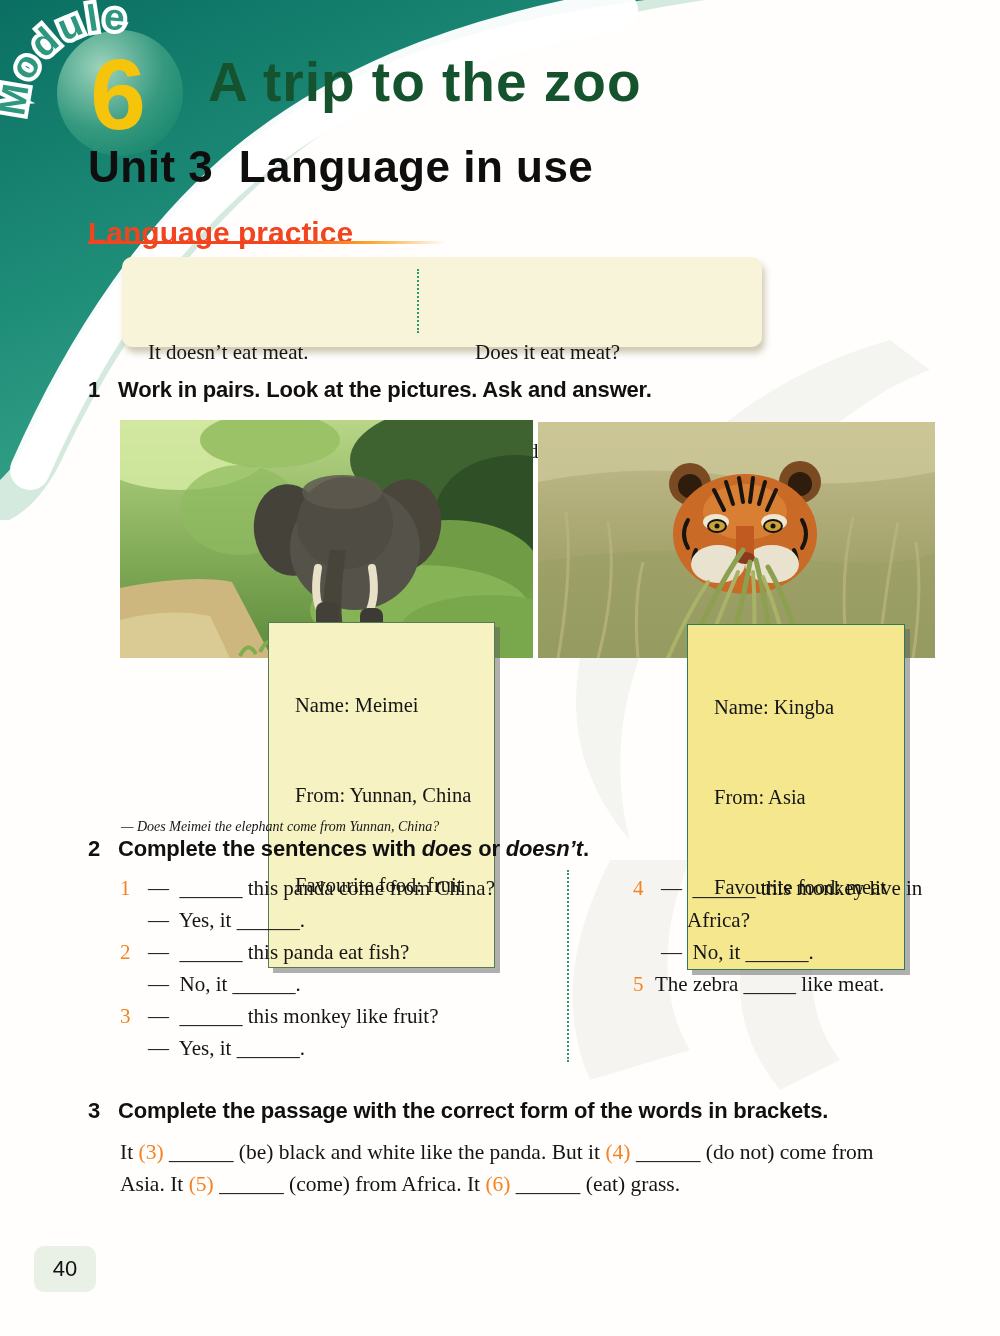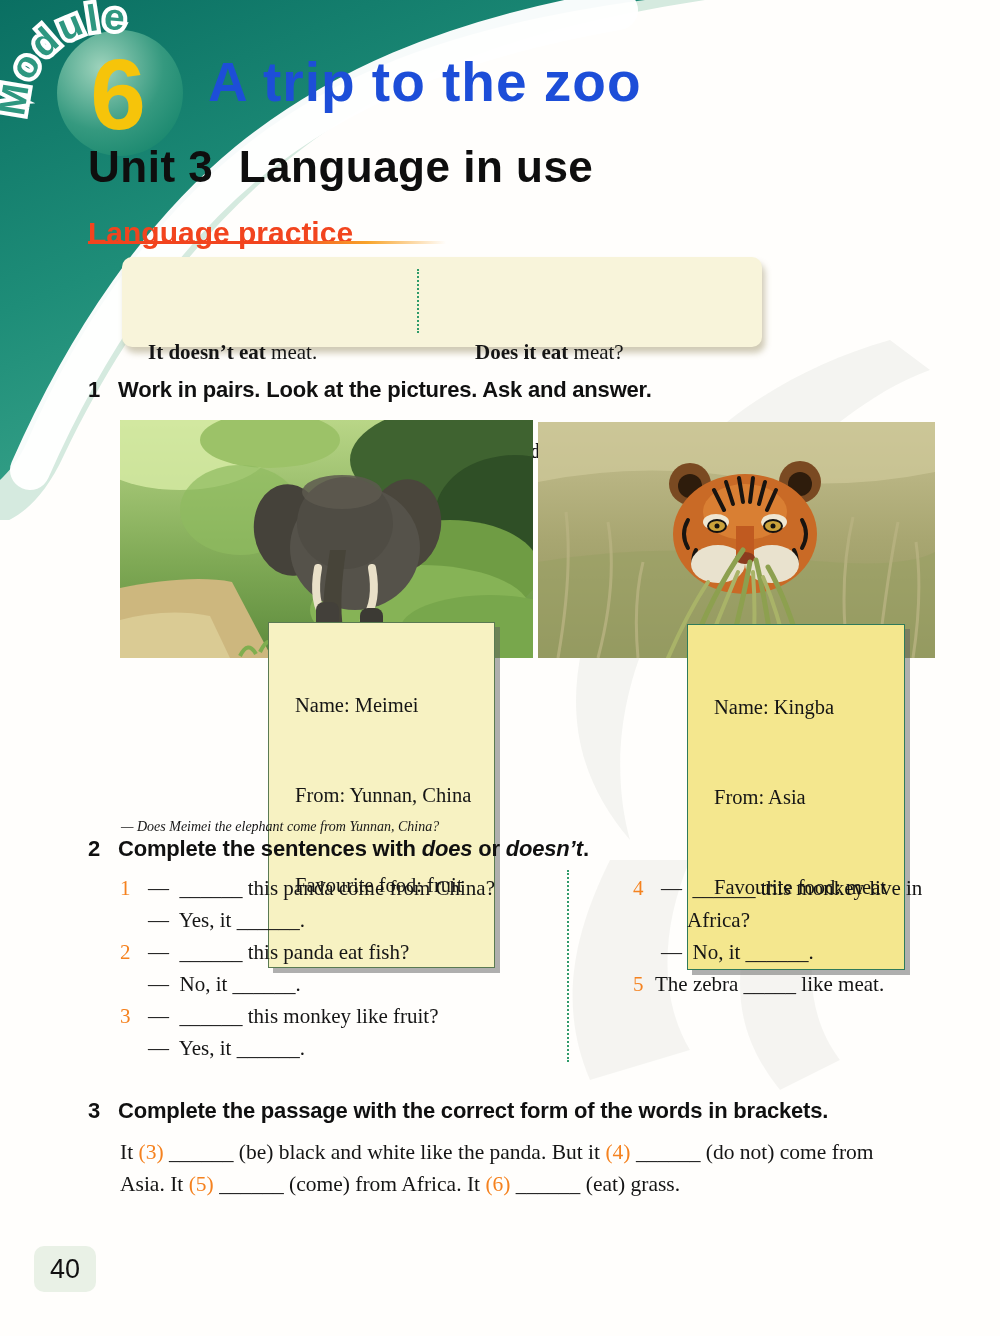--- a/index.html
+++ b/index.html
@@ -1,21 +1,21 @@
 <!DOCTYPE html>
 <html><head>
 <meta charset="utf-8">
 <style>
   html,body{margin:0;padding:0;background:#ffffff;}
   .page{position:relative;width:1000px;height:1336px;background:#fffefc;overflow:hidden;
         font-family:"Liberation Serif",serif;color:#151515;}
   .abs{position:absolute;}
   
   .title{position:absolute;left:208px;top:50px;font-family:"Liberation Sans",sans-serif;
-         font-weight:bold;font-size:55px;color:#1d4ed8;letter-spacing:1px;white-space:pre;}
+         font-weight:bold;font-size:55px;color:#14532d;letter-spacing:1px;white-space:pre;}
   .unit{position:absolute;left:88px;top:142px;font-family:"Liberation Sans",sans-serif;
         font-weight:bold;font-size:44px;color:#0e0e0e;white-space:pre;letter-spacing:0.5px;}
   .lang{position:absolute;left:88px;top:216px;font-family:"Liberation Sans",sans-serif;
         font-weight:bold;font-size:30px;color:#F2441E;white-space:pre;}
   .lang-underline{position:absolute;left:88px;top:241px;width:358px;height:3px;
         background:linear-gradient(90deg,#F2441E 0%,#F2441E 55%,#F8A42A 78%,rgba(250,210,90,0) 100%);}
   
   .example-box{position:absolute;left:122px;top:257px;width:640px;height:90px;background:#F8F4DA;
         border-radius:10px;box-shadow:3px 6px 6px rgba(150,140,95,0.45);display:flex;box-sizing:border-box;}
   .ex-col{padding-top:13px;font-size:21px;line-height:33px;white-space:pre-wrap;}
@@ -41,27 +41,27 @@
   .x2item{position:relative;padding-left:28px;}
   .x2item.tight{padding-left:22px;}
   .x2num{position:absolute;left:0;top:0;color:#F5821F;}
   .x2line{white-space:pre-wrap;}
   .x2line.cont{padding-left:26px;}
   .ex2-divider{position:absolute;left:567px;top:870px;height:192px;width:0;border-left:2px dotted #2F9B6A;}
   
   .passage{position:absolute;left:120px;top:1136px;width:840px;font-size:21.5px;line-height:32px;}
   .passage .pline{white-space:pre-wrap;}
   
-  .sb{font-weight:bold;}
+  .sb{font-weight:normal;}
   .si{font-style:italic;}
   .so{color:#F5821F;}
   
   .page-num-badge{position:absolute;left:34px;top:1246px;width:62px;height:46px;background:#E9F1E6;
         border-radius:10px;display:flex;align-items:center;justify-content:center;
-        font-family:"Liberation Sans",sans-serif;font-size:27px;color:#111;}
+        font-family:"Liberation Sans",sans-serif;font-size:22px;color:#111;}
 </style>
 </head>
 <body>
 
 <div class="page">
 
   <svg class="abs" style="left:410px;top:300px;opacity:0.6;" width="580" height="820" viewBox="0 0 580 820">
     <path d="M480 40 C340 80 240 170 190 290 C150 390 160 470 220 540 C190 430 230 300 330 210 C390 155 450 95 520 70 Z" fill="#EDEEEA"></path>
     <path d="M200 560 C160 640 150 710 180 780 L280 750 C250 700 250 630 280 560 Z" fill="#EFEFEB"></path>
     <path d="M340 620 C320 690 330 740 370 790 L430 760 C400 720 395 670 410 620 Z" fill="#EFEFEB"></path>

